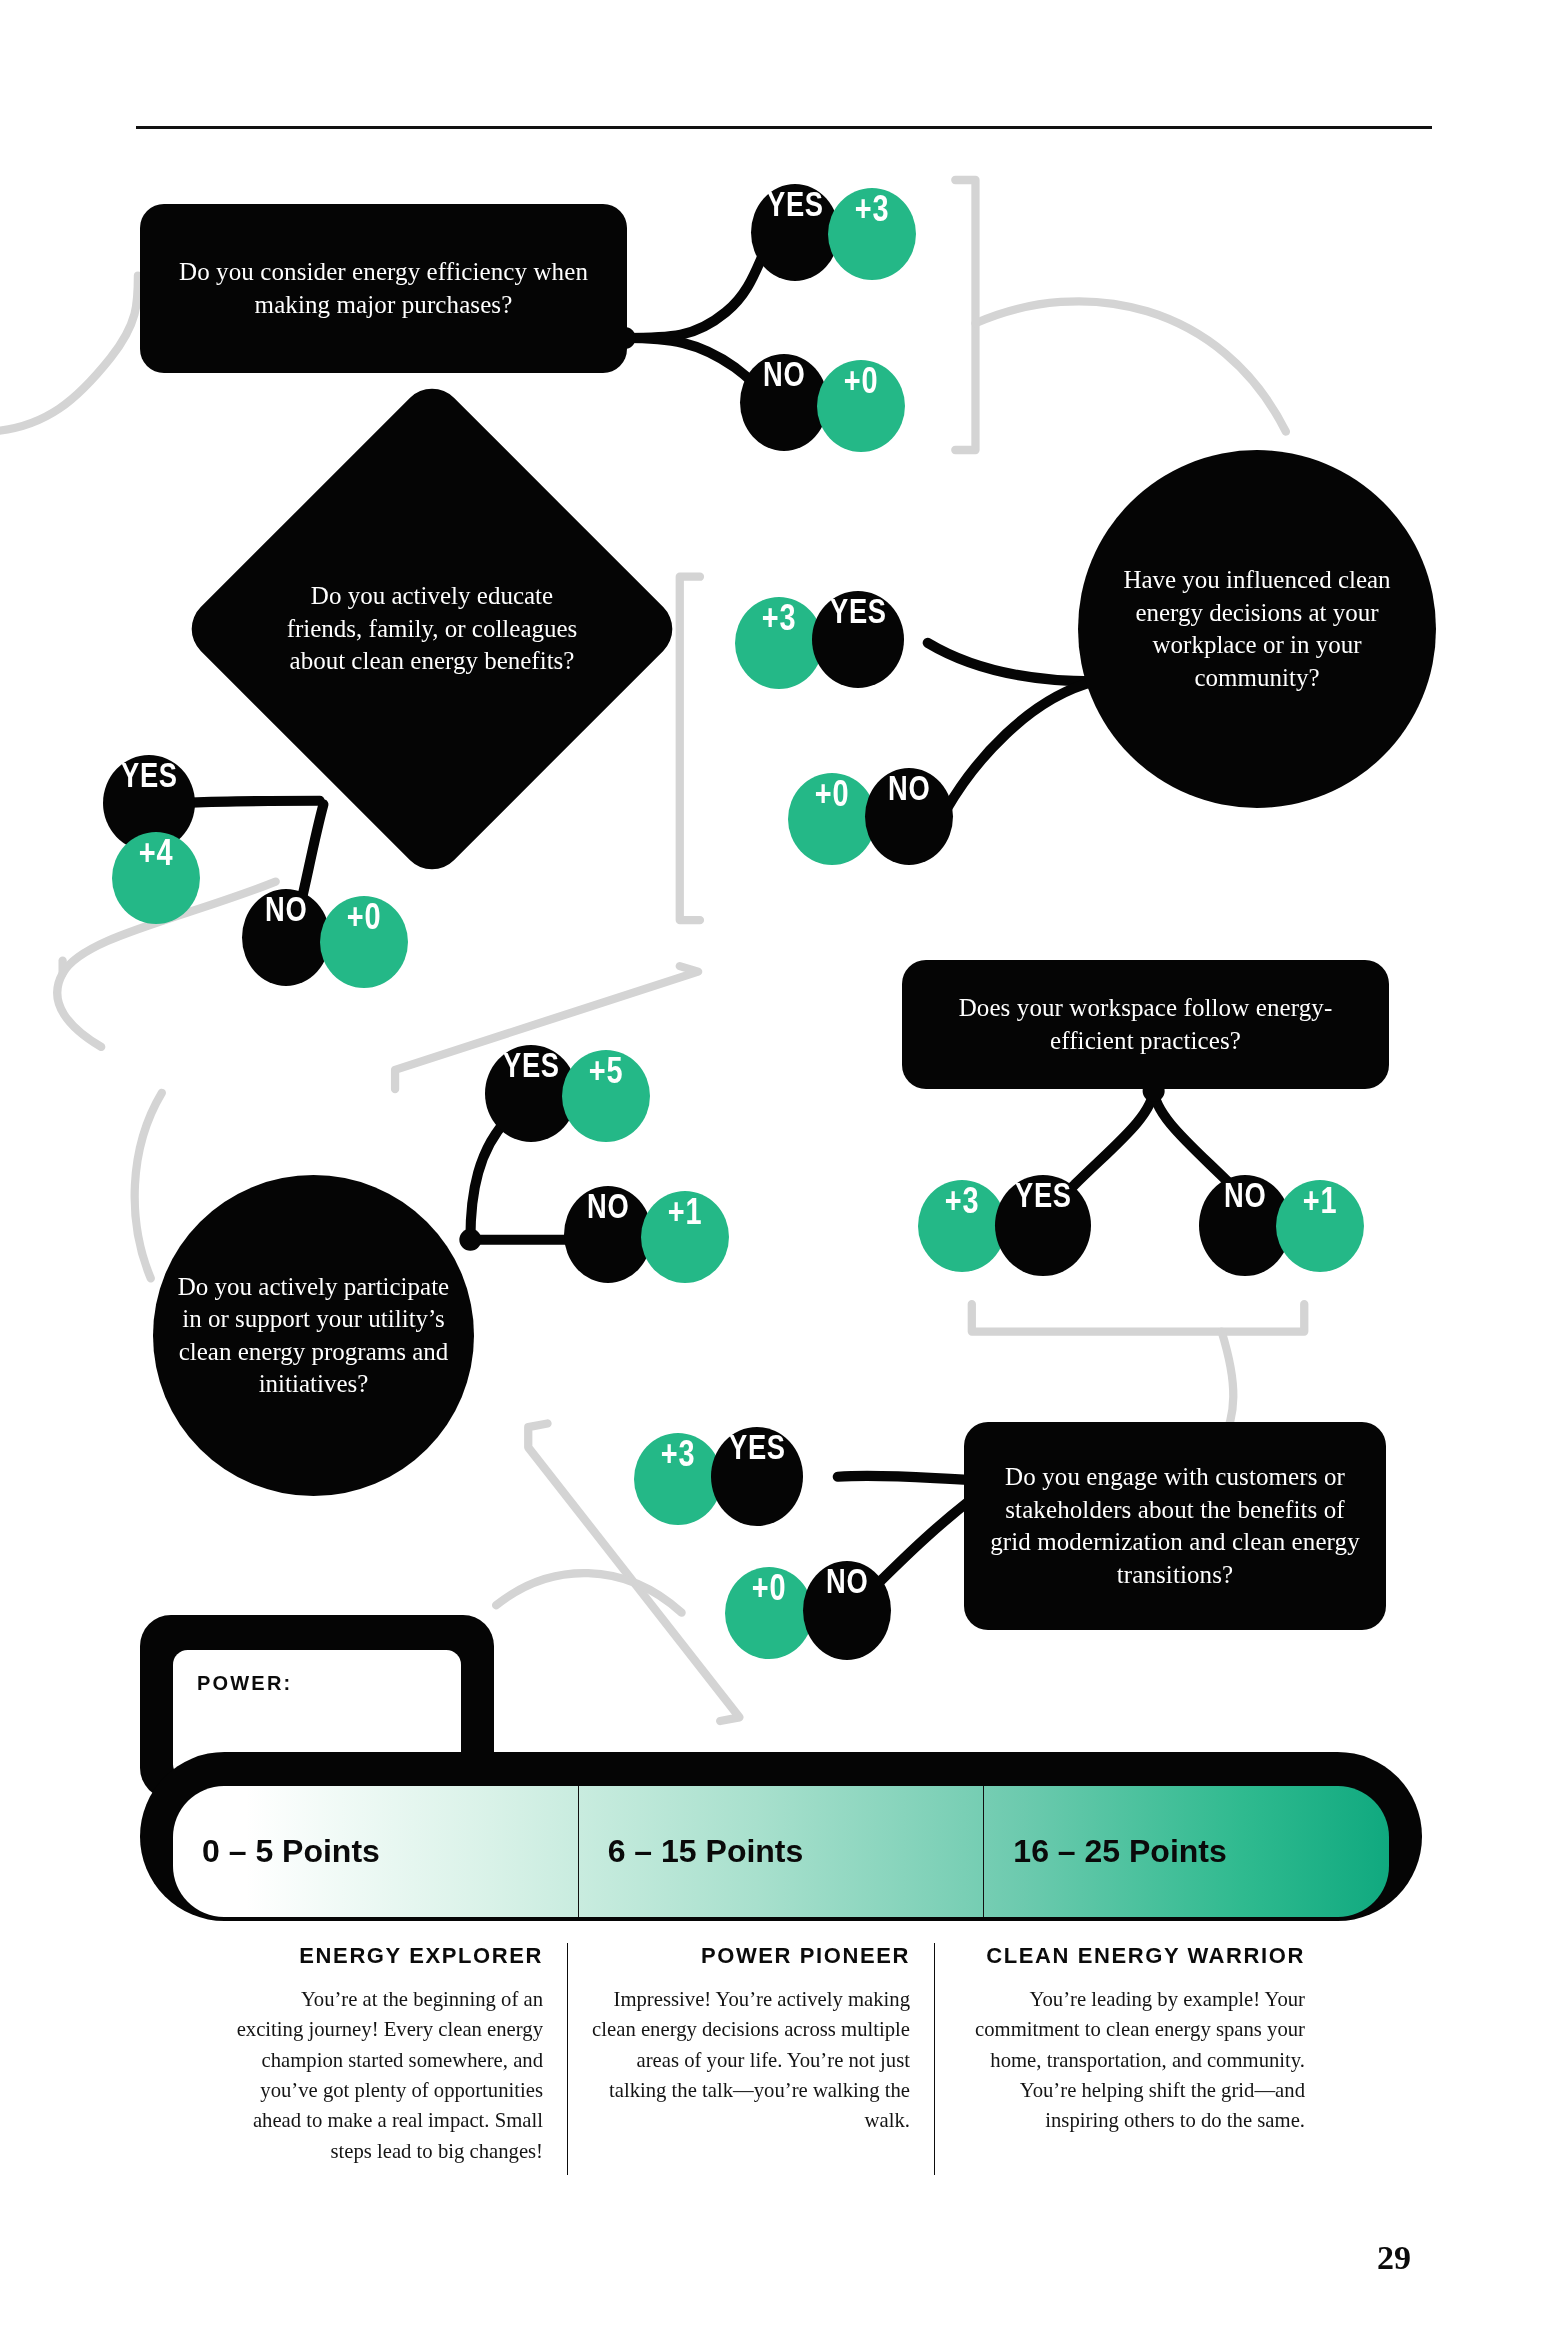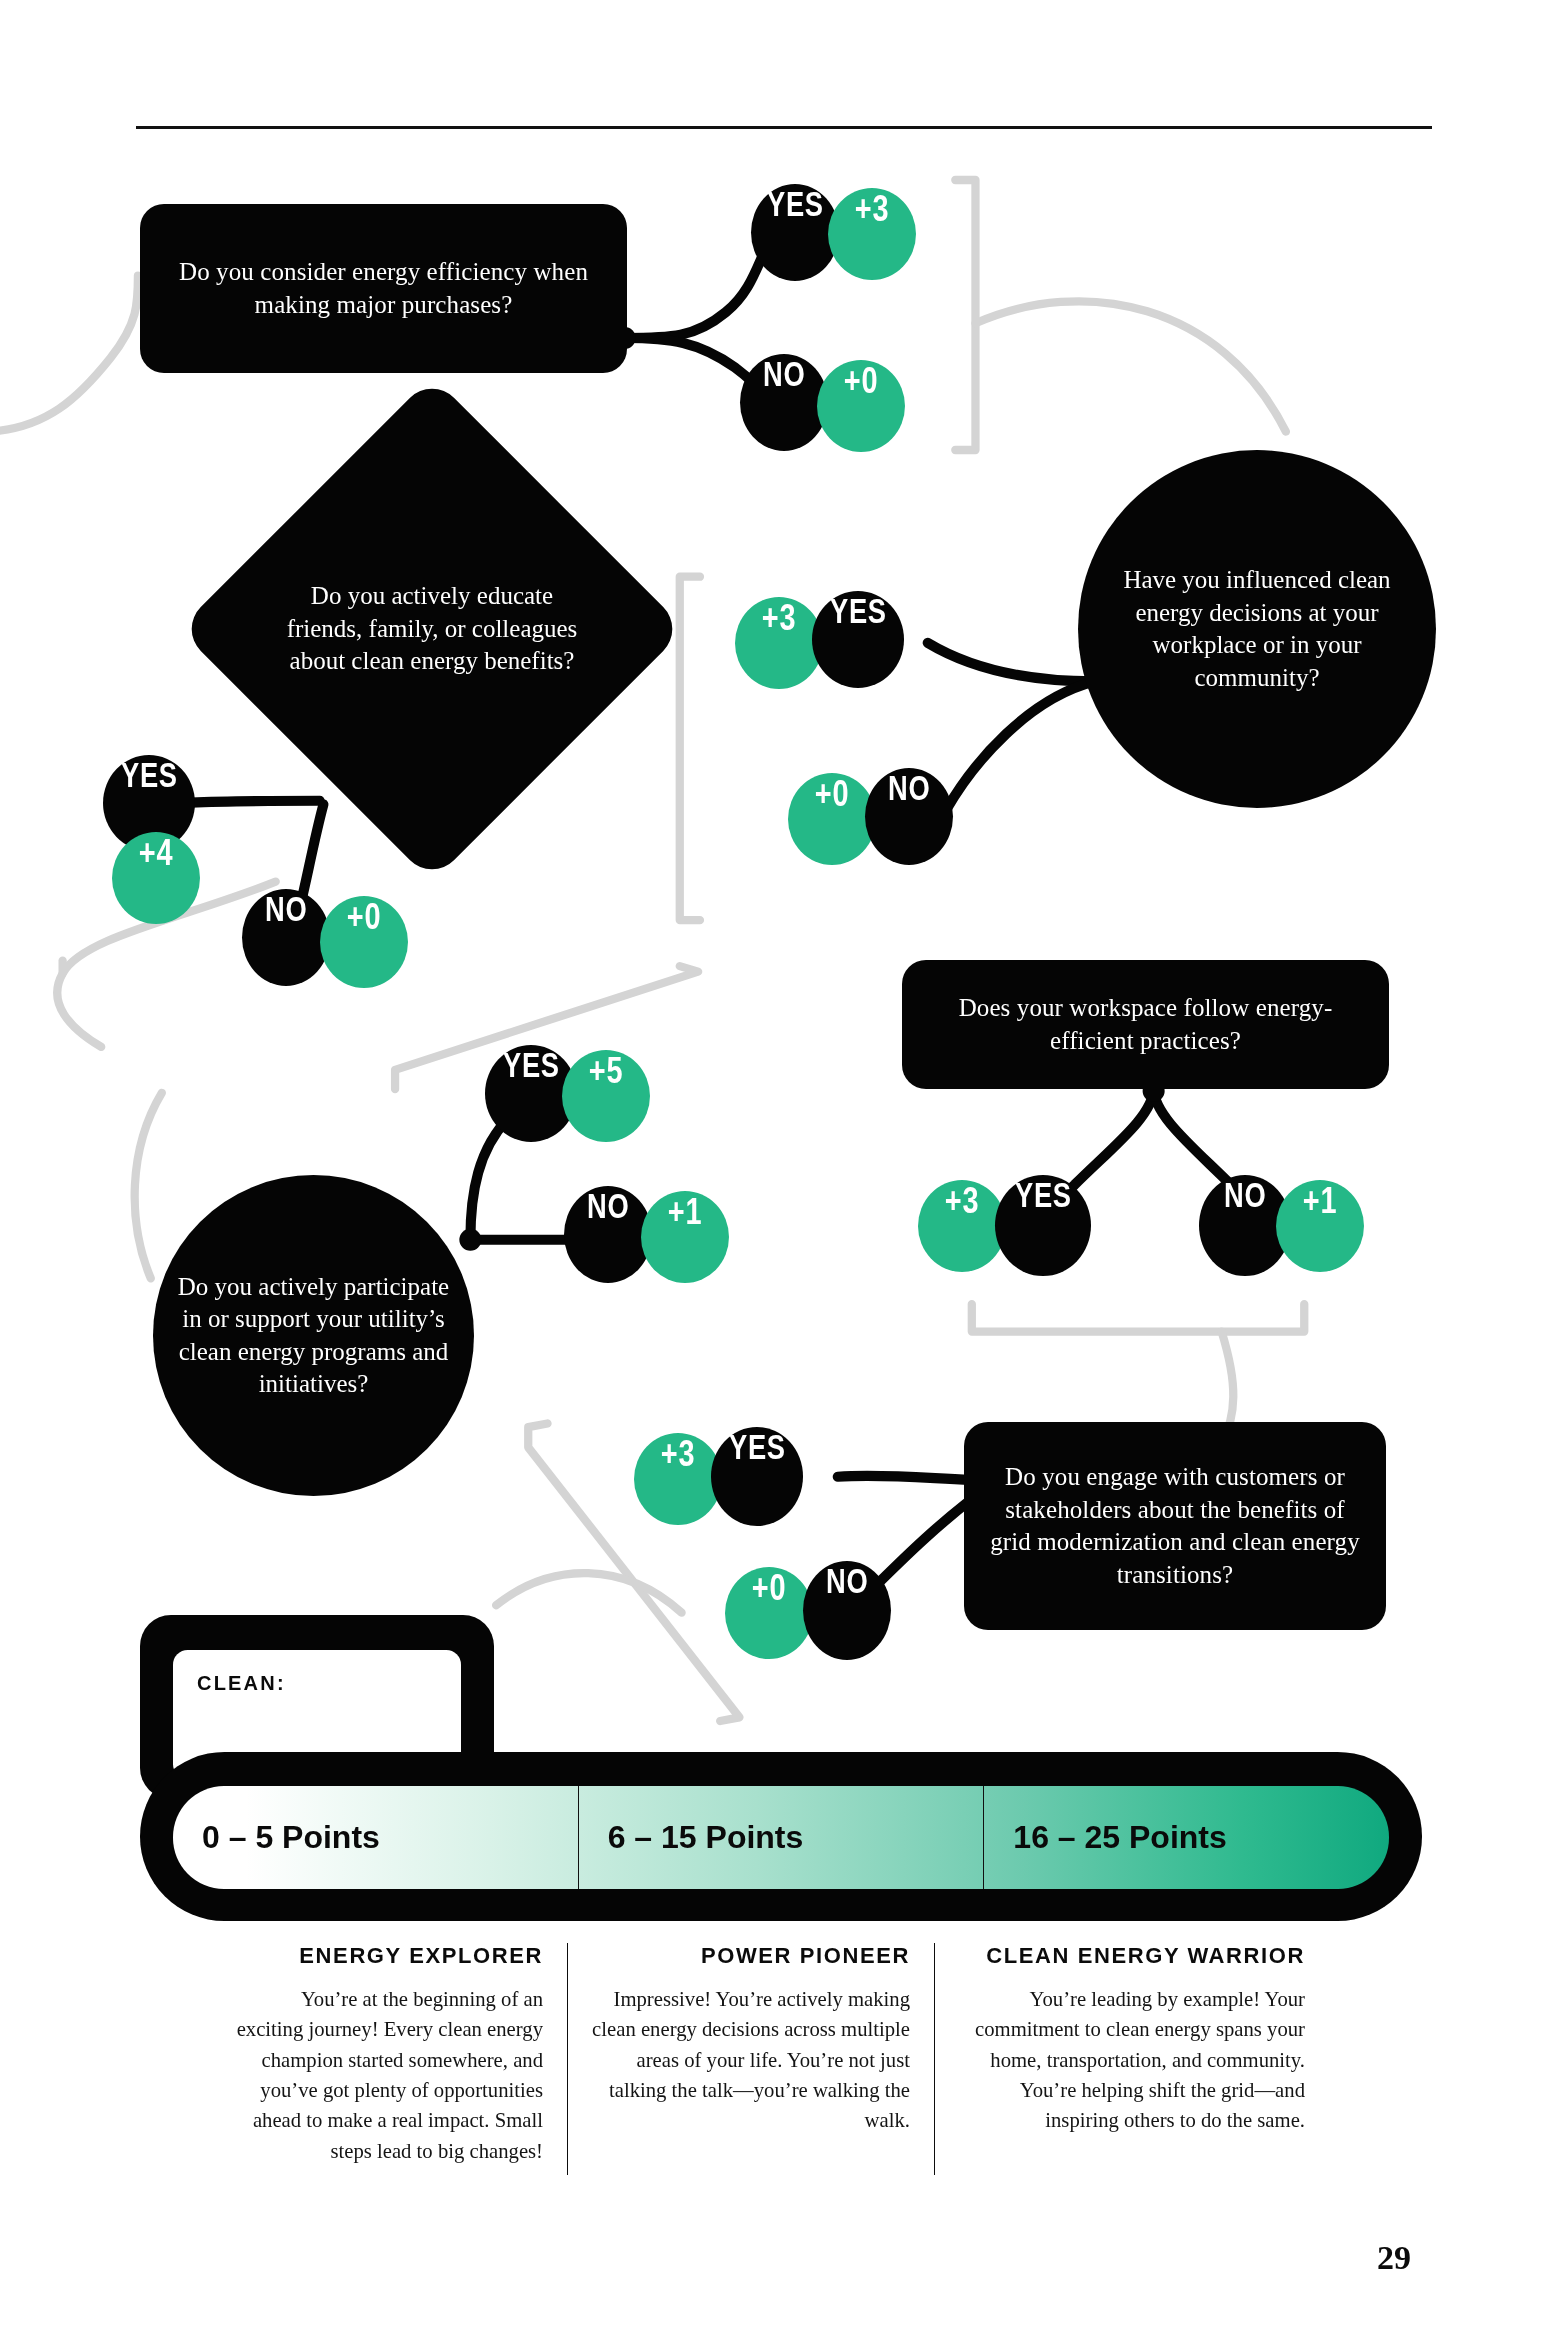--- a/index.html
+++ b/index.html
@@ -54,21 +54,21 @@
   .total-wrap{position:absolute;left:140px;top:1615px;width:354px;height:184px;
     background:#050505;border-radius:31px;}
   .total-inner{position:absolute;left:33px;top:35px;width:288px;height:129px;
     background:#ffffff;border-radius:14.7px;}
   .total-label{position:absolute;left:24px;top:22px;
     font-family:"Liberation Sans",sans-serif;font-weight:700;font-size:20px;
     letter-spacing:2.2px;color:#0b0b0b;}
 
   .bar-wrap{position:absolute;left:140px;top:1752px;width:1282px;height:169px;
     background:#050505;border-radius:88px;}
-  .bar-inner{position:absolute;left:33px;top:34px;width:1216px;height:103px;
+  .bar-inner{position:absolute;left:33px;top:34px;width:1216px;height:131px;
     border-radius:51px;overflow:hidden;display:flex;
     background:linear-gradient(90deg,#ffffff 0%,#ffffff 6%,#d9f2e8 26%,#a8e0cd 48%,#6ccaae 70%,#2fba8f 88%,#10a97f 100%);
   }
   .bar-seg{flex:1 1 0;display:flex;align-items:center;position:relative;}
   .bar-seg + .bar-seg{border-left:1.8px solid #111111;}
   .bar-seg .lbl{
     font-family:"Liberation Sans Narrow","Liberation Sans",sans-serif;
     font-weight:700;font-size:32px;color:#0a0a0a;padding-left:29px;letter-spacing:0px;
   }
 
@@ -245,21 +245,21 @@
   </div>
   <div class="ans green" style="left:725px;top:1567px;width:88px;height:92px;font-size:37px;">
     <span class="t">+0</span>
   </div>
   <div class="ans dark" style="left:803px;top:1561px;width:88px;height:99px;font-size:35px;">
     <span class="t">NO</span>
   </div>
 
   <div class="total-wrap">
     <div class="total-inner">
-      <div class="total-label">CLEAN:</div>
+      <div class="total-label">POWER:</div>
     </div>
   </div>
 
   <div class="bar-wrap">
     <div class="bar-inner">
       <div class="bar-seg">
         <span class="lbl">0 – 5 Points</span>
       </div>
       <div class="bar-seg">
         <span class="lbl">6 – 15 Points</span>

